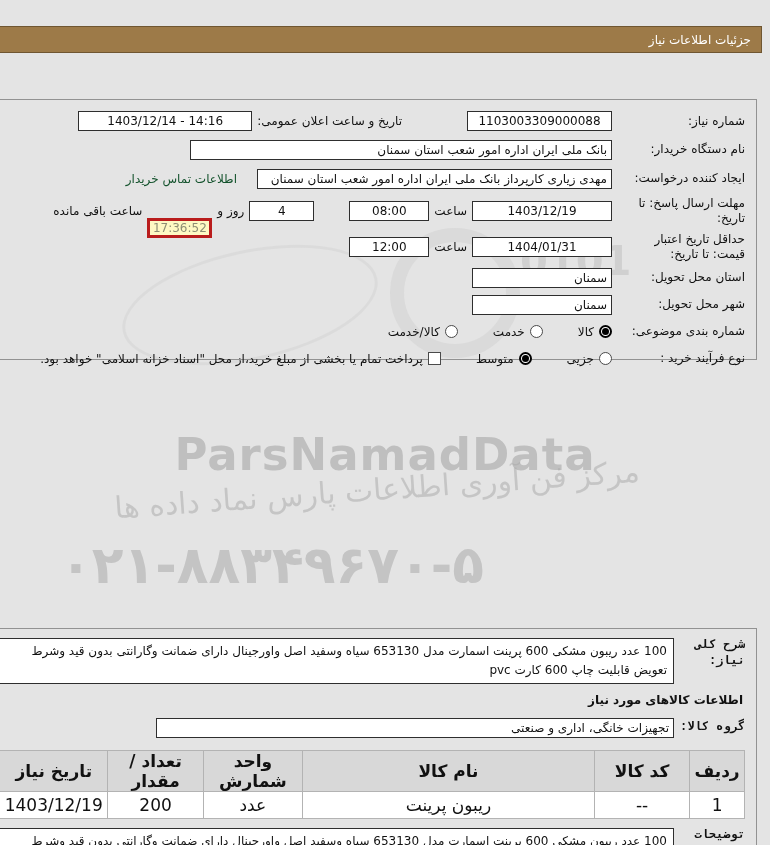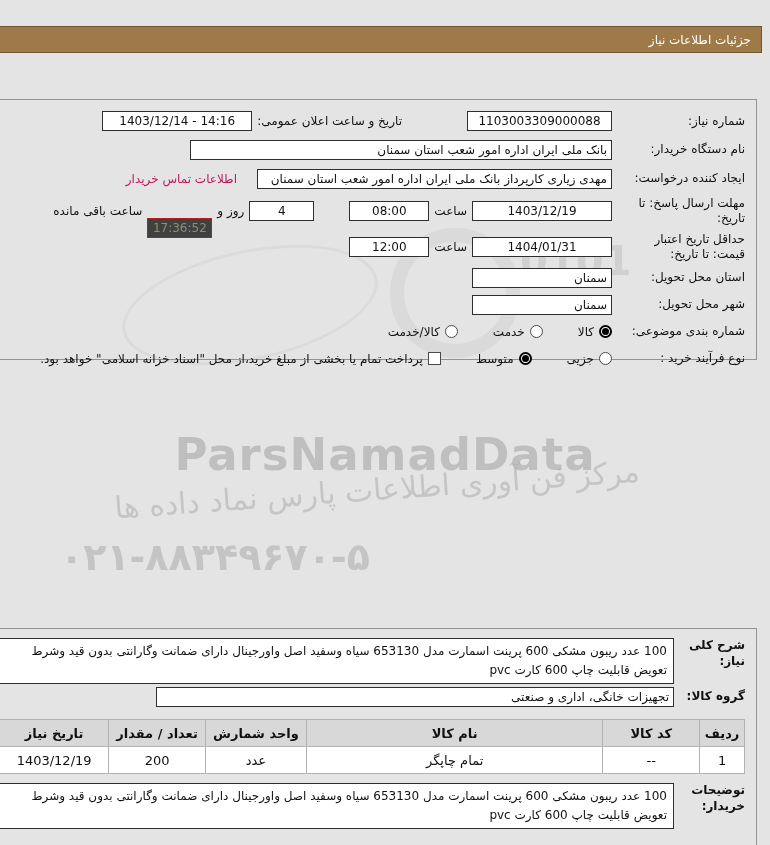--- a/index.html
+++ b/index.html
@@ -26,57 +26,57 @@
   .panel1 { top:72px; height:261px; }
   .panel2 { top:340px; height:231px; }
   .frow { display:flex; align-items:center; gap:5px; }
   .flabel { width:128px; flex:none; line-height:1.25; padding-left:4px; }
   .ibox {
     background:#fff; border:1px solid #2e2e2e; height:20px;
     display:flex; align-items:center; justify-content:center;
     font-size:12px; flex:none; overflow:hidden; white-space:nowrap;
   }
   .ibox.txt { justify-content:flex-start; padding:0 4px; }
-  .timebox { background:#404040; border:1px solid #b91c1c; color:#8e8e74;margin-top:33px; }
-  .link { color:#be185d; cursor:pointer; white-space:nowrap; }
+  .timebox { background:#fef9c3; border:3px solid #b91c1c; color:#8e8e74;margin-top:33px; }
+  .link { color:#14532d; cursor:pointer; white-space:nowrap; }
   .rad {
     width:13px; height:13px; flex:none; border-radius:50%;
     border:1px solid #4a4a4a; background:#fff; position:relative;
   }
   .rad.sel { border:2px solid #000; }
   .rad.sel::after {
     content:""; position:absolute; inset:1px; border-radius:50%; background:#000;
   }
   .chk { width:13px; height:13px; flex:none; border:1px solid #4a4a4a; background:#fff; }
   .optlbl { white-space:nowrap; }
   .gap10{width:10px;flex:none}.gap25{width:25px;flex:none}.gap55{width:55px;flex:none}
-  .w65{width:65px}.w80{width:80px}.w140{width:140px}.w145{width:145px}.w150{width:150px}
+  .w65{width:65px}.w80{width:80px}.w140{width:140px}.w145{width:145px}.w150{width:174px}
   .w355{width:355px}.w420{width:422px}.w540{width:518px}
   .descbox {
     background:#fff; border:1px solid #2e2e2e; flex:1;
     padding:3px 6px; line-height:1.55; text-align:right; font-size:12px;
   }
-  .dlabel { width:66px; flex:none; text-align:right; font-weight:bold; line-height:1.3; }
+  .dlabel { width:66px; flex:none; text-align:right; font-weight:bold; line-height:1.3;font-family:Liberation Mono, monospace; }
   .sec-header { font-weight:bold; margin:9px 2px 8px; }
   .grid { width:100%; border-collapse:collapse; margin-top:9px; border:1px solid #8b8b8b; }
-  .grid th, .grid td { border:1px solid #b3b3b3; height:27px; text-align:center; font-size:13px; padding:0 4px; }
+  .grid th, .grid td { border:1px solid #b3b3b3; height:27px; text-align:center; font-size:17px; padding:0 4px; }
   .grid th { background:#d8d8d8; font-weight:bold; }
   .grid td { background:#fff; }
   .c-row{width:36px}.c-code{width:94px}.c-name{width:288px}.c-unit{width:98px}.c-qty{width:94px}.c-date{width:106px}
   .num { direction:ltr; unicode-bidi:isolate; }
   
   .wm { position:absolute; pointer-events:none; z-index:0; }
   .wm-brand {
     top:428px; left:0; right:0; text-align:center;
     font-size:45px; font-weight:bold; color:#9b9b9b; opacity:.5; letter-spacing:1px;
     font-family:"DejaVu Sans", sans-serif;
   }
   .wm-fa { top:472px; right:130px; font-size:30px; color:#a8a8a8; opacity:.5; transform:rotate(-4deg); }
   .wm-phone {
-    top:535px; left:60px; font-size:38px; font-weight:bold;
+    top:535px; left:60px; font-size:52px; font-weight:bold;
     color:#9e9e9e; opacity:.45; direction:ltr;
   }
   .wm-circle {
     top:228px; left:390px; width:130px; height:130px;
     border:14px solid #d2d2d2; border-radius:50%; opacity:.55;
   }
   .wm-digits { top:240px; left:520px; font-size:40px; font-weight:bold; color:#cccccc; opacity:.8; direction:ltr; line-height:42px; }
   .wm-swoosh {
     top:250px; left:120px; width:260px; height:110px;
     border:3px solid #d6d6d6; border-radius:50%; opacity:.6; transform:rotate(-12deg);
@@ -189,20 +189,21 @@
   </div>
 </div>
 
 <div class="panel panel2 zcontent">
 
   <div class="frow" style="align-items:flex-start; margin-top:2px">
     <span class="dlabel">شرح کلی نیاز:</span>
     <div class="descbox" style="min-height:46px">100 عدد ریبون مشکی 600 پرینت اسمارت مدل 653130 سیاه وسفید اصل واورجینال دارای ضمانت وگارانتی بدون قید وشرط تعویض قابلیت چاپ 600 کارت pvc</div>
   </div>
 
+  <div class="sec-header">اطلاعات کالاهای مورد نیاز</div>
 
   <div class="frow" style="height:26px">
     <span class="dlabel">گروه کالا:</span>
     <span class="ibox txt w540">تجهیزات خانگی، اداری و صنعتی</span>
   </div>
 
   <table class="grid">
     <thead>
       <tr>
         <th class="c-row">ردیف</th>
@@ -210,21 +211,21 @@
         <th class="c-name">نام کالا</th>
         <th class="c-unit">واحد شمارش</th>
         <th class="c-qty">تعداد / مقدار</th>
         <th class="c-date">تاریخ نیاز</th>
       </tr>
     </thead>
     <tbody>
       <tr>
         <td><span class="num">1</span></td>
         <td><span class="num">--</span></td>
-        <td>تمام چاپگر</td>
+        <td>ریبون پرینت</td>
         <td>عدد</td>
         <td><span class="num">200</span></td>
         <td><span class="num">1403/12/19</span></td>
       </tr>
     </tbody>
   </table>
 
   <div class="frow" style="align-items:flex-start; margin-top:9px">
     <span class="dlabel">توضیحات خریدار:</span>
     <div class="descbox" style="min-height:46px">100 عدد ریبون مشکی 600 پرینت اسمارت مدل 653130 سیاه وسفید اصل واورجینال دارای ضمانت وگارانتی بدون قید وشرط تعویض قابلیت چاپ 600 کارت pvc</div>

